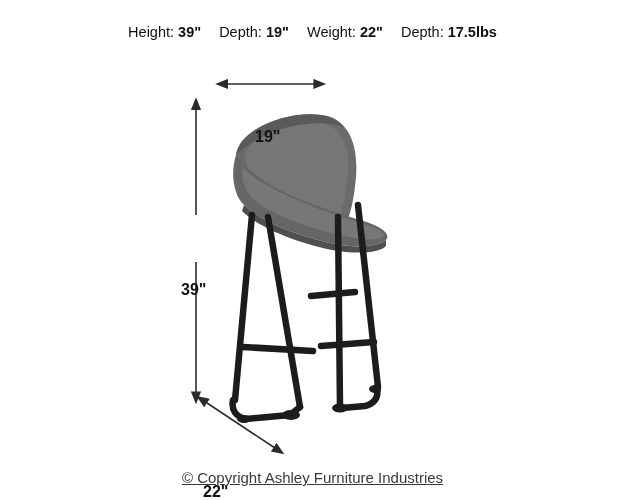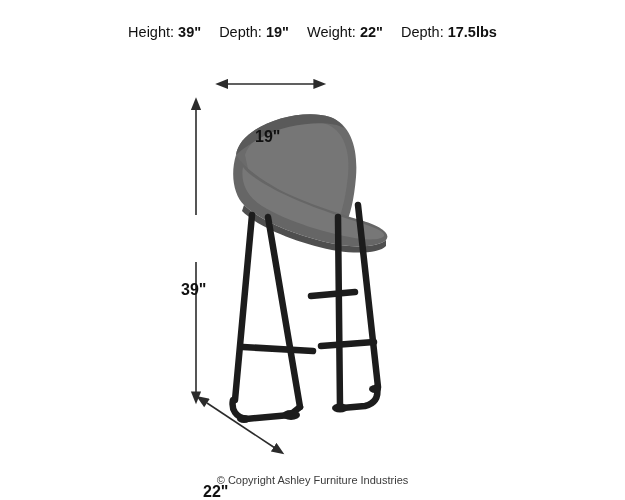--- a/index.html
+++ b/index.html
@@ -43,22 +43,23 @@
     font-weight: bold;
   }
 
   
   .footer {
     position: absolute;
     bottom: 14px;
     left: 0;
     width: 625px;
     text-align: center;
-    font-size: 11px;
+    font-size: 15px;
     color: #3a3a3a;
+    text-decoration: underline;
   }
 
   
   .drawing {
     position: absolute;
     top: 55px;
     left: 0;
     width: 625px;
     height: 410px;
   }

